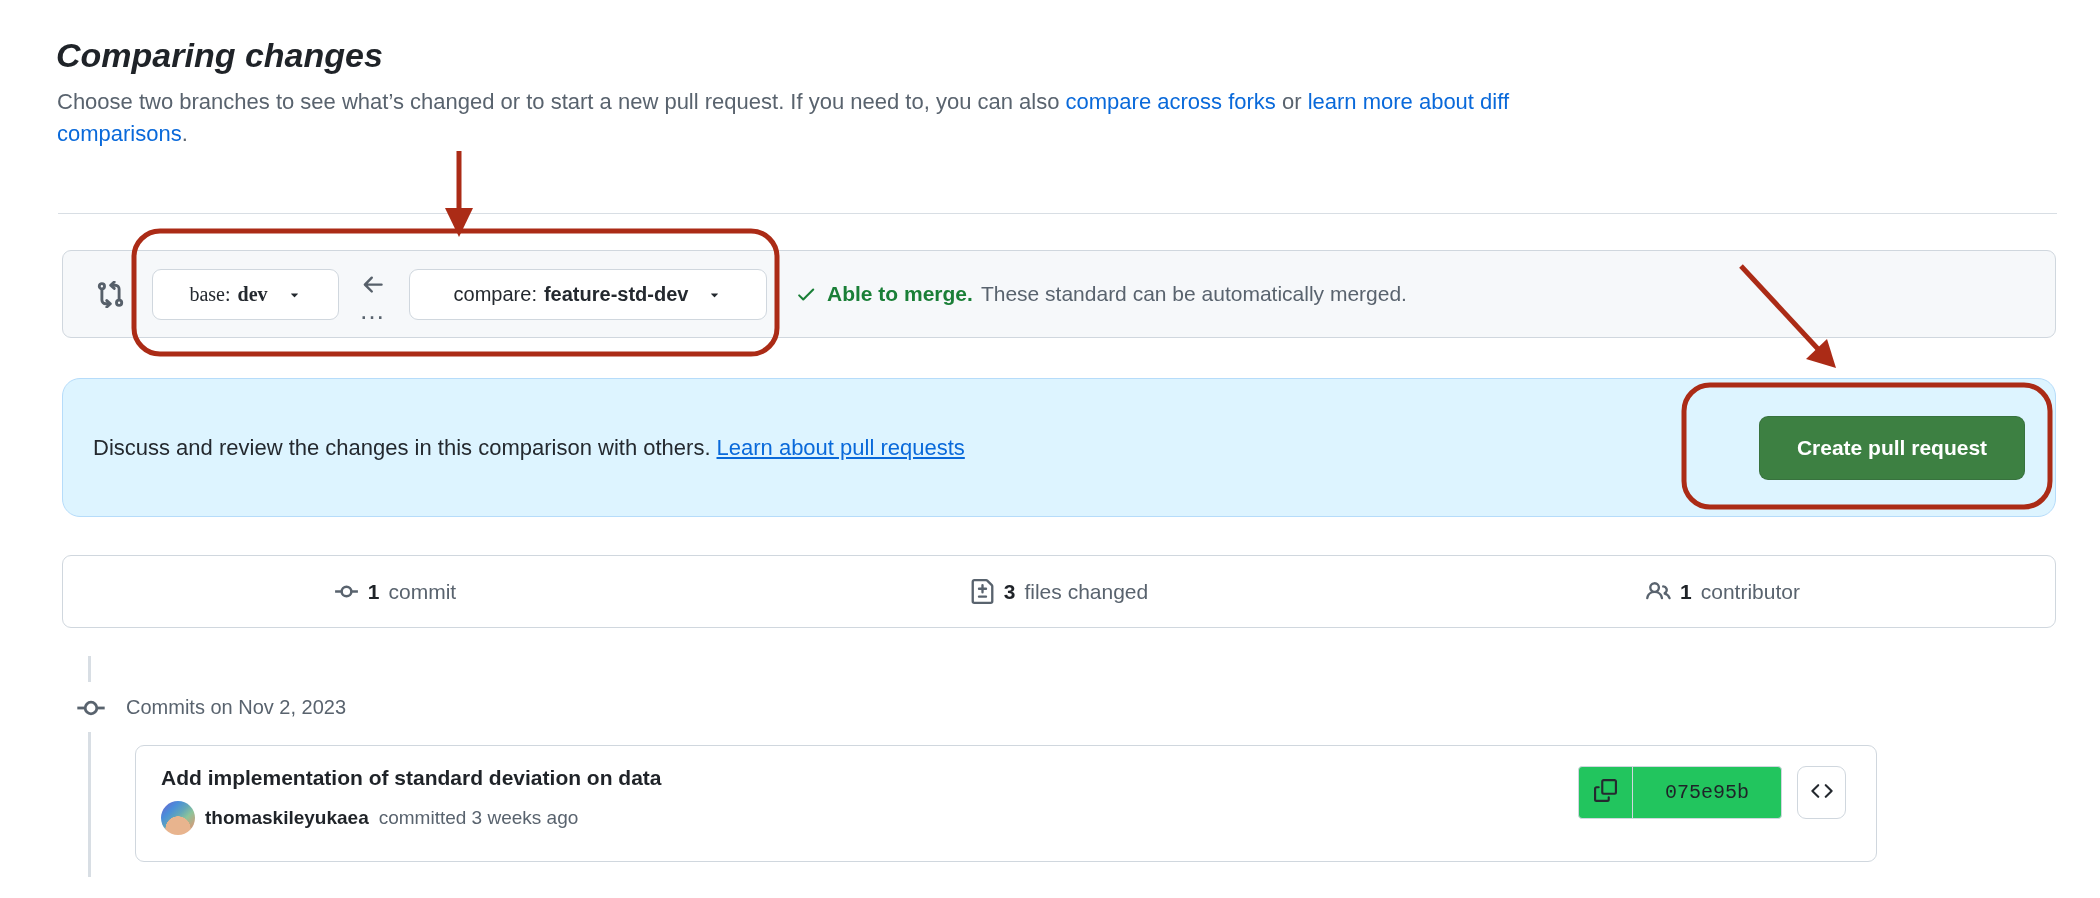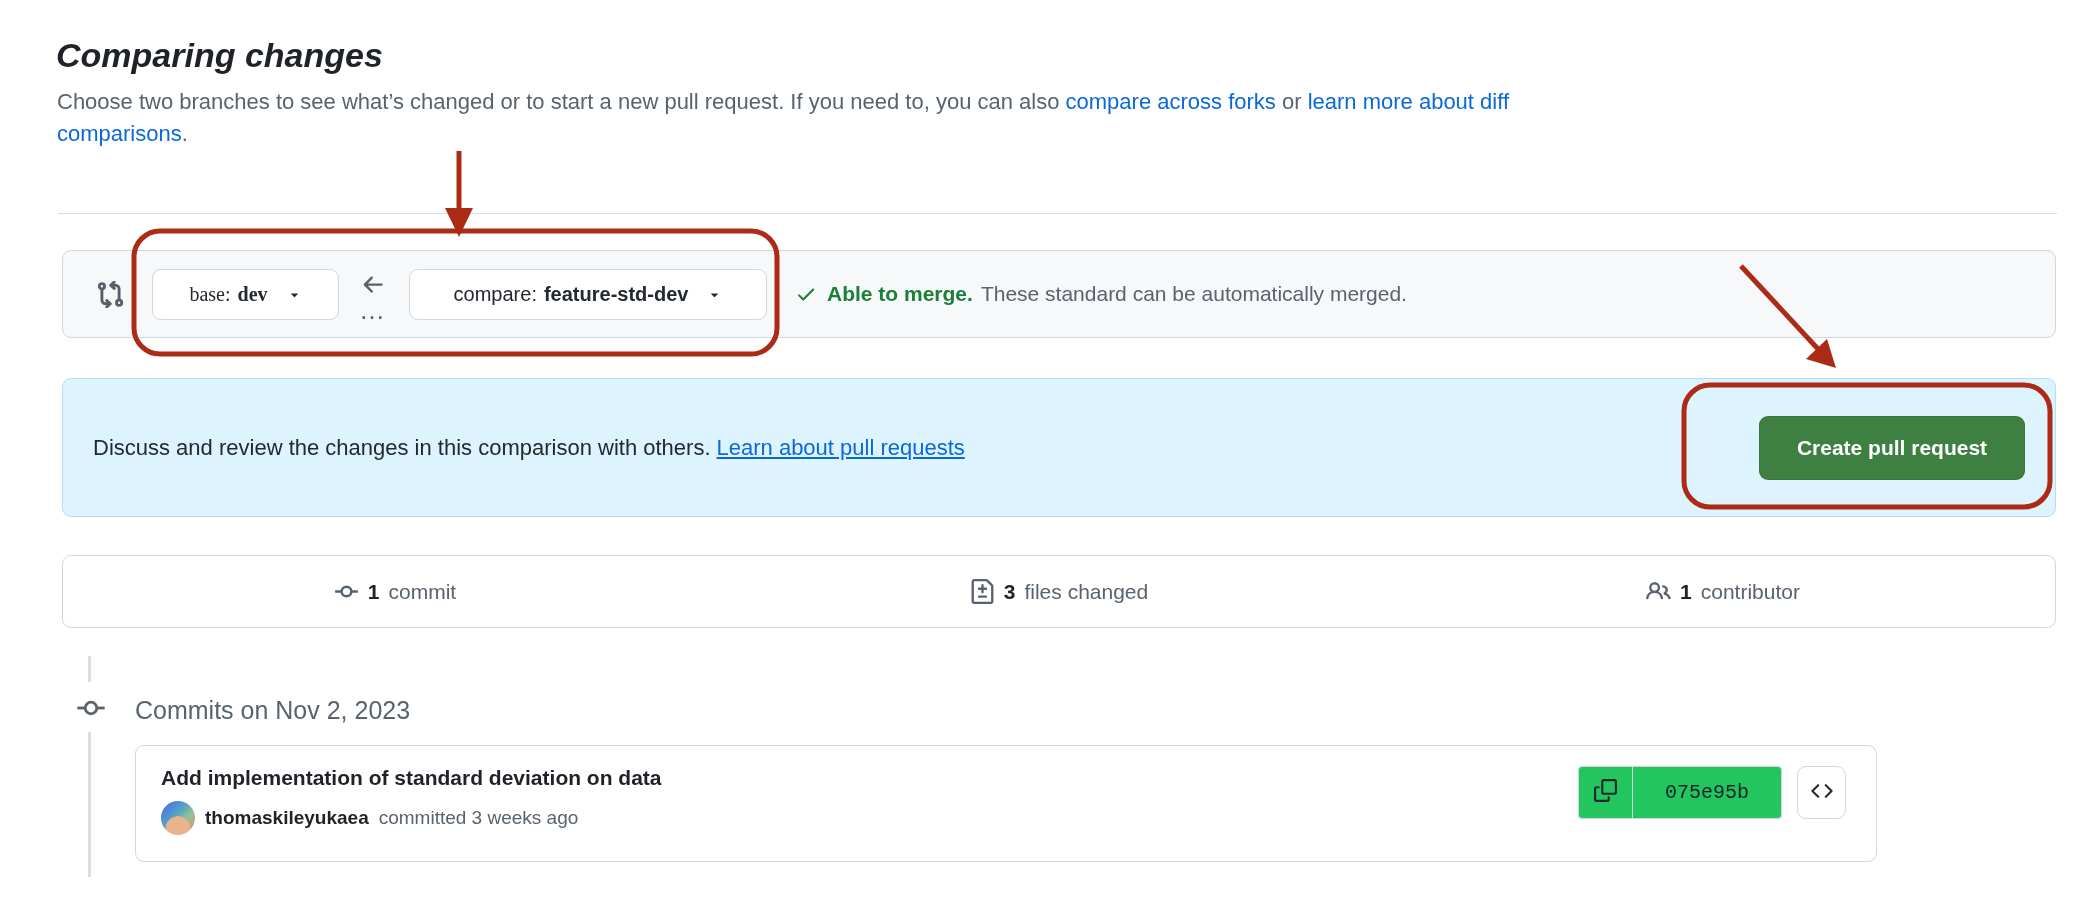--- a/index.html
+++ b/index.html
@@ -29,38 +29,38 @@
   .btn-compare{width:358px;}
   .range-arrow{display:flex;flex-direction:column;align-items:center;margin-right:22px;color:#57606a;}
   .range-arrow .dots{font-size:26px;line-height:12px;color:var(--text_muted);letter-spacing:2px;margin-top:2px;}
   .merge-status{display:flex;align-items:center;margin-left:28px;font-size:21px;}
   .merge-status .check{color:var(--success_green);display:flex;margin-right:10px;}
   .merge-ok{color:var(--success_green);font-weight:700;}
   .merge-rest{color:var(--text_muted);margin-left:8px;}
 
   
   .pr-banner{position:absolute;left:62px;top:378px;width:1994px;height:139px;background:var(--banner_bg);
-    border:1px solid var(--banner_border);border-radius:9px;display:flex;align-items:center;padding:0 30px;font-size:22px;color:#24292f;}
+    border:1px solid var(--banner_border);border-radius:18px;display:flex;align-items:center;padding:0 30px;font-size:22px;color:#24292f;}
   .pr-banner .banner-link{color:var(--link_blue);text-decoration:underline;margin-left:6px;cursor:pointer;}
   .create-pr-btn{margin-left:auto;width:266px;height:64px;background:var(--button_green);color:#fff;
     border:1px solid rgba(31,35,40,.15);border-radius:9px;font-size:21px;font-weight:700;
     font-family:"Liberation Sans","DejaVu Sans",sans-serif;cursor:pointer;}
 
   
   .stats-bar{position:absolute;left:62px;top:555px;width:1994px;height:73px;background:#fff;
     border:1px solid var(--border_gray);border-radius:9px;display:flex;align-items:center;}
   .stat{flex:1;display:flex;align-items:center;justify-content:center;gap:9px;font-size:21px;color:var(--text_muted);cursor:pointer;}
   .stat .ic{color:var(--text_muted);display:flex;}
   .stat b{color:var(--text_dark);font-weight:700;}
 
   
   .tl-line{position:absolute;left:88px;width:3px;background:#d8dee4;}
   .tl-a{top:656px;height:26px;} .tl-b{top:732px;height:145px;}
   .commits-icon{position:absolute;left:76px;top:693px;color:var(--text_muted);}
-  .commits-heading{position:absolute;left:135px;top:696px;font-size:25px;color:var(--text_muted);}
+  .commits-heading{position:absolute;left:126px;top:696px;font-size:20px;color:var(--text_muted);}
 
   
   .commit-card{position:absolute;left:135px;top:745px;width:1742px;height:117px;background:#fff;
     border:1px solid var(--border_gray);border-radius:9px;display:flex;padding:20px 30px 0 25px;}
   .commit-main{display:flex;flex-direction:column;}
   .commit-title{font-size:21px;font-weight:700;color:var(--text_dark);cursor:pointer;}
   .commit-byline{display:flex;align-items:center;margin-top:11px;gap:10px;font-size:19px;color:var(--text_muted);}
   .avatar{width:34px;height:34px;border-radius:50%;cursor:pointer;flex:0 0 auto;
     background:
       radial-gradient(circle at 50% 82%, #e8b48e 0 38%, transparent 39%),

